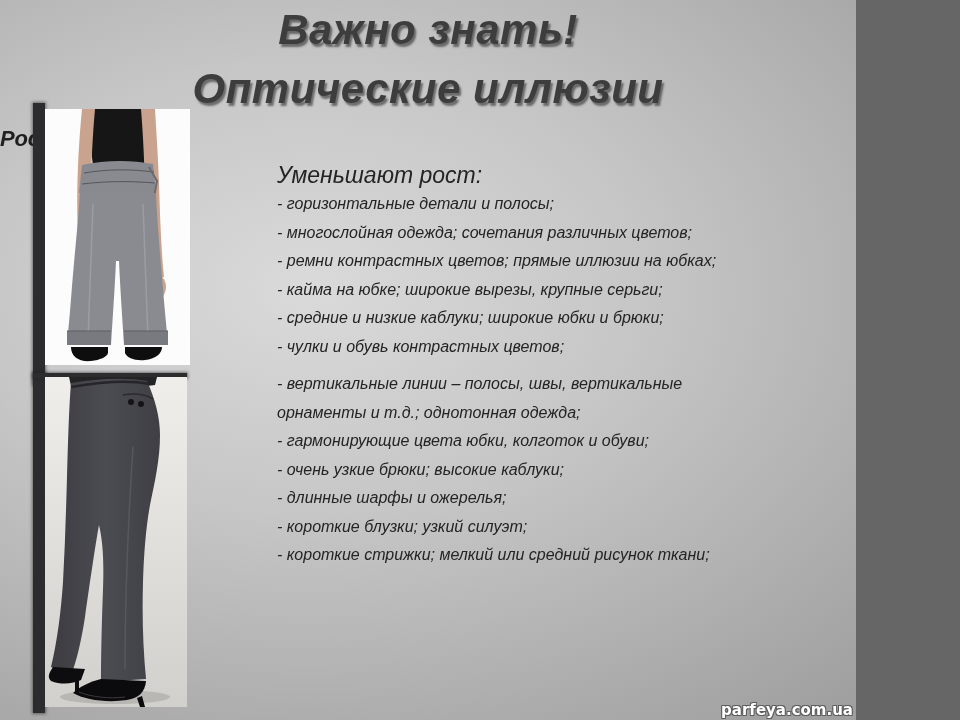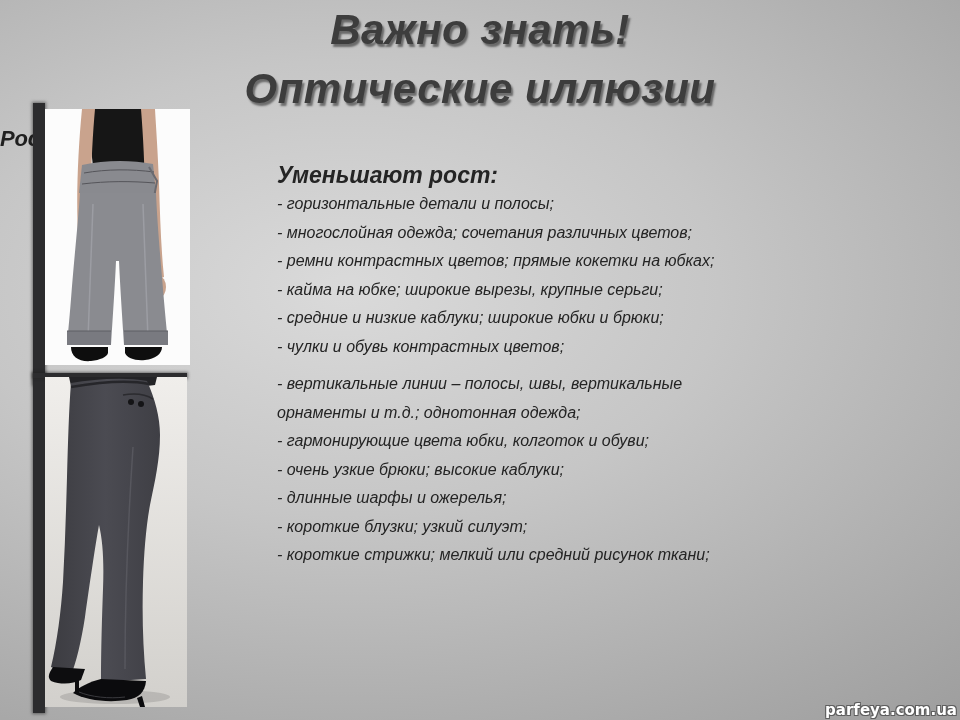--- a/index.html
+++ b/index.html
@@ -1,36 +1,36 @@
 <!DOCTYPE html>
 <html><head>
 <meta charset="utf-8">
 <style>
   html,body { margin:0; padding:0; background:#666; }
   .slide {
-    position:relative; width:960px; height:720px; overflow:hidden;
+    position:relative; width:856px; height:720px; overflow:hidden;
     background: radial-gradient(ellipse 130% 105% at 36% 40%,
       #dadada 0%, #c6c6c6 30%, #a9a9a9 62%, #898989 100%);
     font-family:"Liberation Sans","DejaVu Sans",sans-serif;
   }
 
   
   .title { position:absolute; top:0; left:0; right:0; text-align:center;
            font-weight:bold; font-style:italic; color:#3d3d3d;
            text-shadow:2px 3px 2px rgba(15,15,15,0.50); }
   .title .line { font-size:42px; line-height:59px; letter-spacing:0.5px; }
 
   .subtitle { position:absolute; top:126px; left:0; right:0; text-align:left;
               font-size:22px; line-height:26px; font-weight:bold; font-style:italic;
               color:#1f1f1f; }
 
   
   .content { position:absolute; left:277px; top:161px; width:668px;
              color:#242424; font-style:italic; }
-  .content h3 { margin:0; font-size:23px; line-height:29px; font-weight:bold; }
+  .content h3 { margin:0; font-size:23px; line-height:29px; font-weight:normal; }
   .content ul { margin:0; padding:0; list-style:none; }
   .content li { font-size:16px; line-height:28.5px; white-space:nowrap; }
   .section-increase { margin-top:9px; }
 
   
   .shadow-strip { position:absolute; background:#2c2c2e;
                   box-shadow:0 0 3px 1px rgba(35,35,35,0.55); }
   .photo { position:absolute; overflow:hidden; }
   .photo svg { display:block; }
   .photo-front { left:45px; top:109px; width:145px; height:256px; }
@@ -123,21 +123,21 @@
       <path d="M34,315 C46,320 64,322 80,320" stroke="#3a3a3e" stroke-width="1" fill="none"></path>
     </svg>
   </div>
 
   <div class="content">
     <div class="section-decrease">
       <h3>Уменьшают рост:</h3>
       <ul>
         <li>- горизонтальные детали и полосы;</li>
         <li>- многослойная одежда; сочетания различных цветов;</li>
-        <li>- ремни контрастных цветов; прямые кокетки на юбках;</li>
+        <li>- ремни контрастных цветов; прямые иллюзии на юбках;</li>
         <li>- кайма на юбке; широкие вырезы, крупные серьги;</li>
         <li>- средние и низкие каблуки; широкие юбки и брюки;</li>
         <li>- чулки и обувь контрастных цветов;</li>
       </ul>
     </div>
     <div class="section-increase">
       <ul>
         <li>- вертикальные линии – полосы, швы, вертикальные</li>
         <li>орнаменты и т.д.; однотонная одежда;</li>
         <li>- гармонирующие цвета юбки, колготок и обуви;</li>

